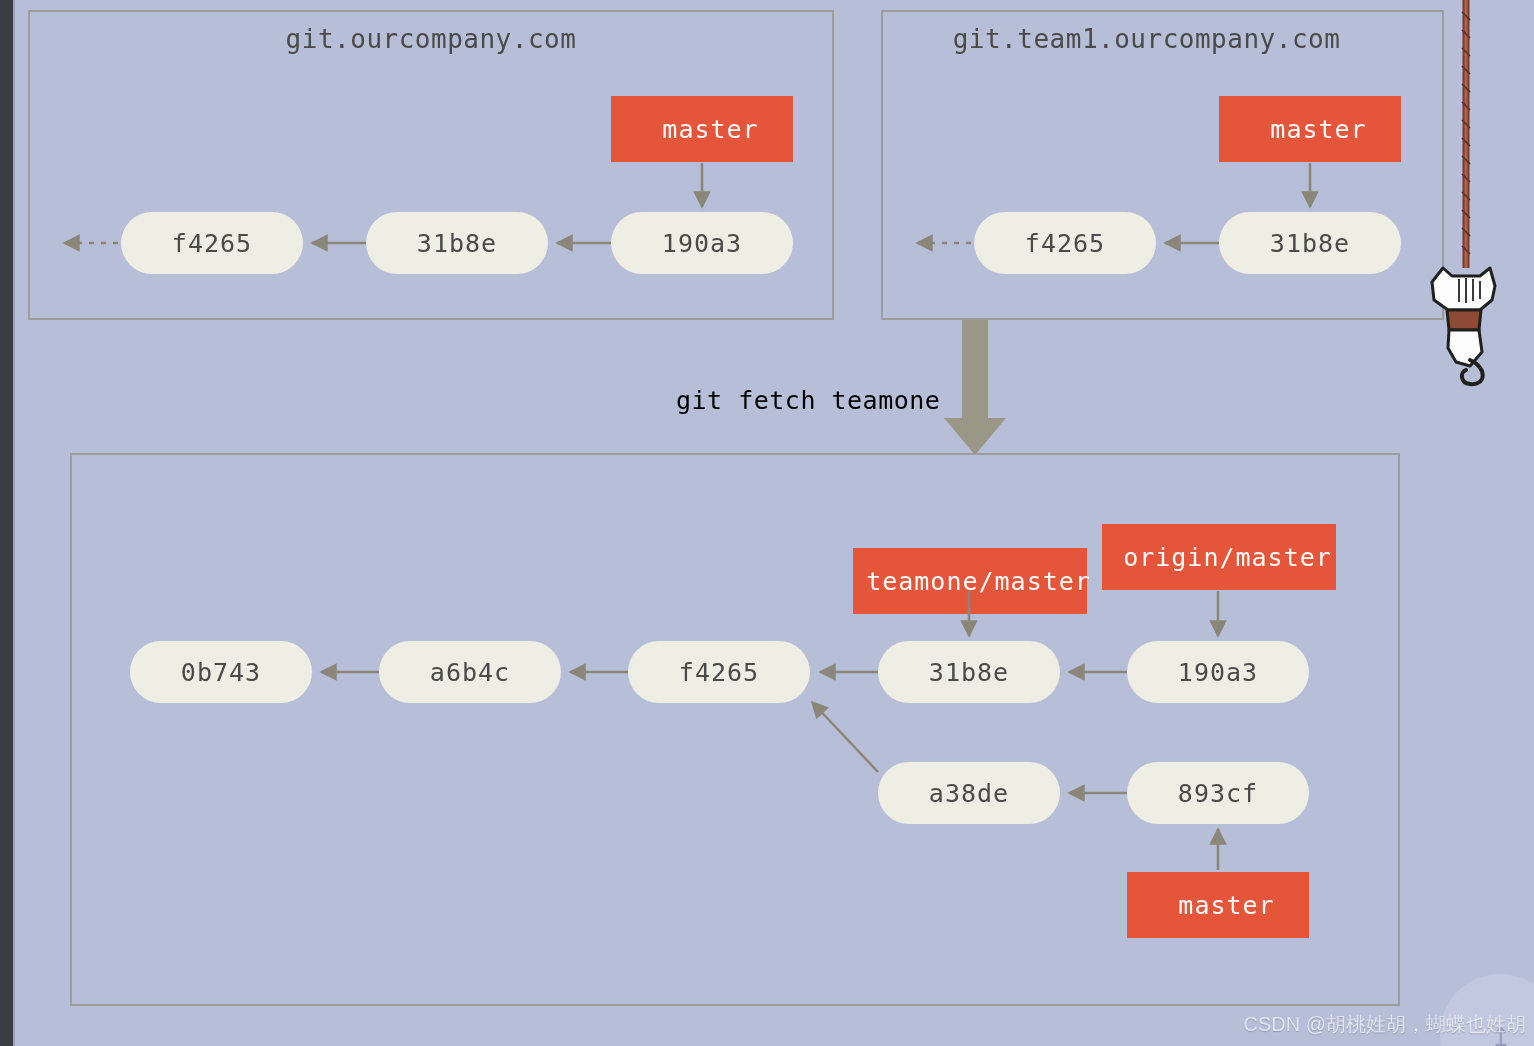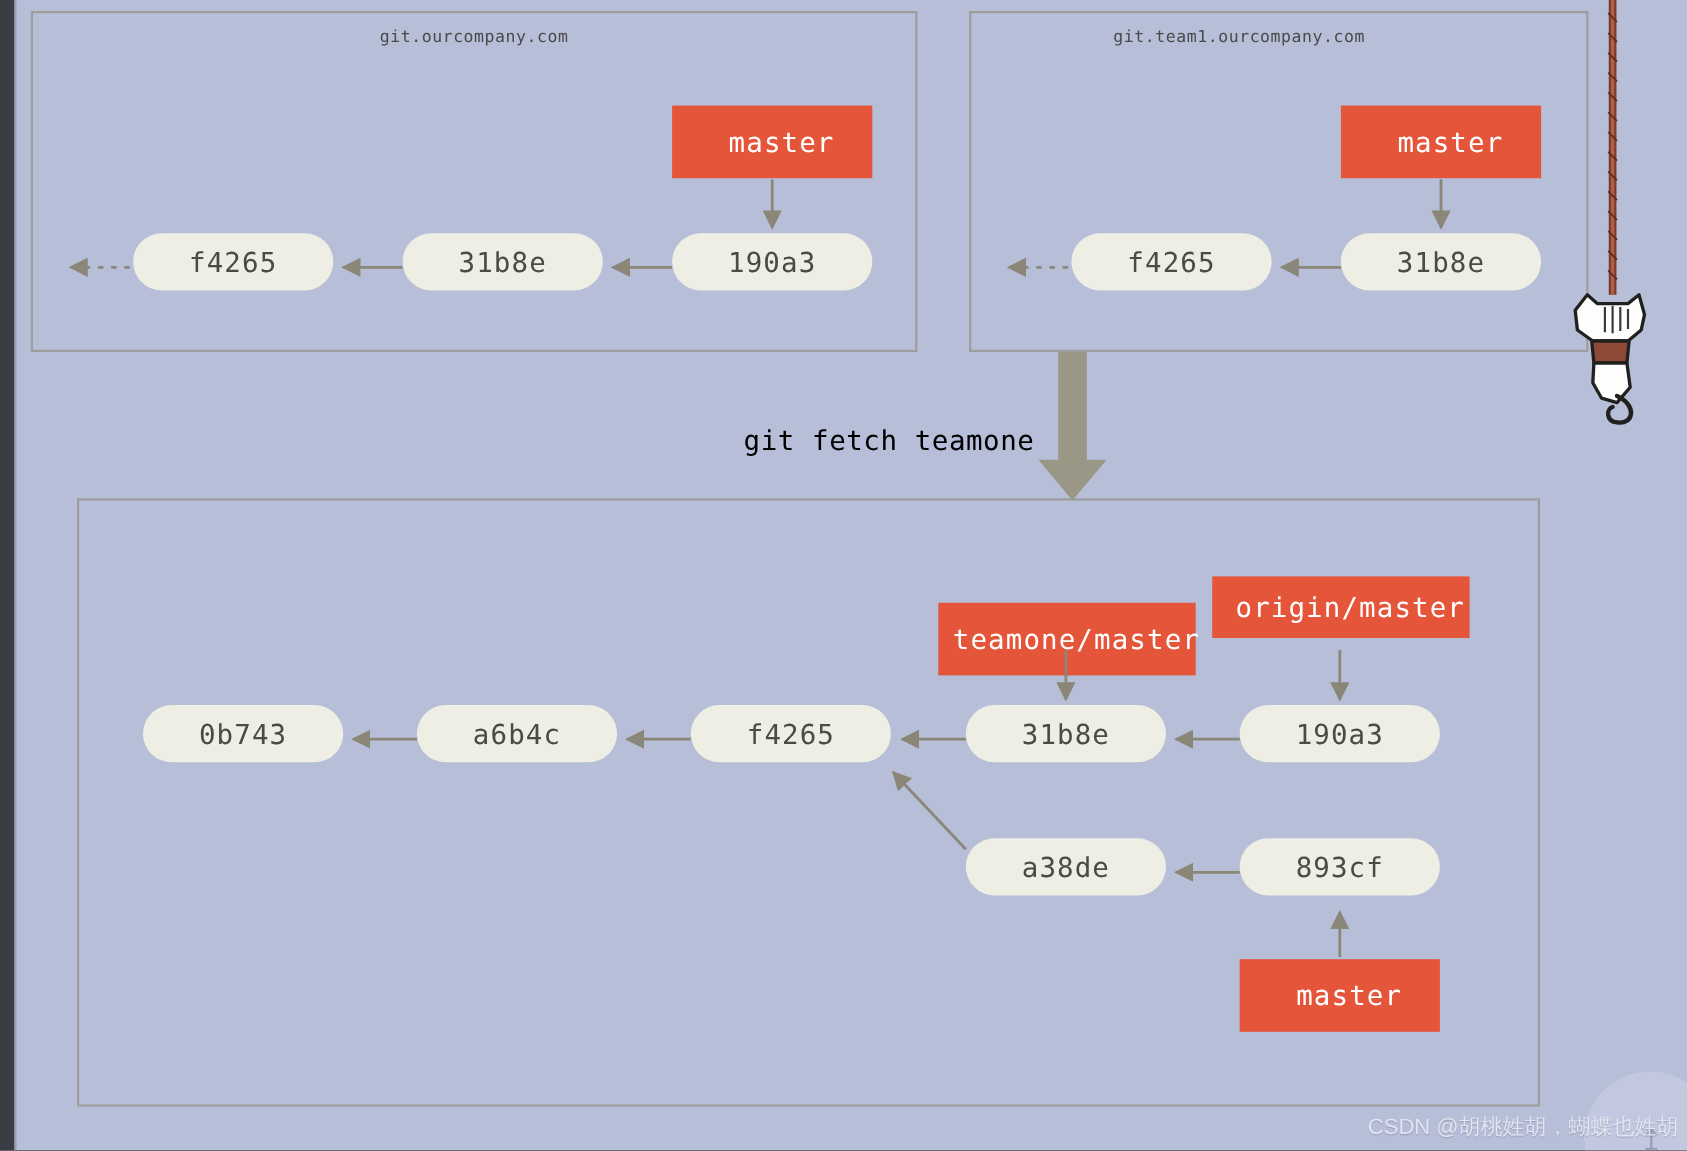--- a/index.html
+++ b/index.html
@@ -40,38 +40,38 @@
     position: absolute;
     box-sizing: border-box;
     border: 2px solid #9d9e9b;
     background: transparent;
   }
   .panel-title {
     position: absolute;
     width: 100%;
     text-align: center;
     color: #4a4a48;
-    font-size: 15px;
+    font-size: 26px;
     letter-spacing: .5px;
     white-space: nowrap;
   }
   .panel-caption {
     position: absolute;
     text-align: center;
     color: #3b3b39;
     font-size: 21px;
     font-weight: bold;
     white-space: nowrap;
   }
 
   
   .commit {
     position: absolute;
     box-sizing: border-box;
-    height: 52px;
+    height: 62px;
     border-radius: 31px;
     background: #eeeee4;
     color: #4a4a48;
     font-size: 25px;
     display: flex;
     align-items: center;
     justify-content: center;
     letter-spacing: 1px;
   }
 
@@ -148,42 +148,42 @@
   <div class="panel-title" style="left:28px; top:24px; width:806px;">git.ourcompany.com</div>
 
   <div class="commit" style="left:121px; top:212px; width:182px;">f4265</div>
   <div class="commit" style="left:366px; top:212px; width:182px;">31b8e</div>
   <div class="commit" style="left:611px; top:212px; width:182px;">190a3</div>
 
   <div class="branch" style="left:611px; top:96px; width:182px; height:66px;">master</div>
 
 
   <div class="panel" style="left:881px; top:10px; width:563px; height:310px;"></div>
-  <div class="panel-title" style="left:845px; top:24px; width:563px;">git.team1.ourcompany.com</div>
+  <div class="panel-title" style="left:865px; top:24px; width:563px;">git.team1.ourcompany.com</div>
 
   <div class="commit" style="left:974px; top:212px; width:182px;">f4265</div>
   <div class="commit" style="left:1219px; top:212px; width:182px;">31b8e</div>
 
   <div class="branch" style="left:1219px; top:96px; width:182px; height:66px;">master</div>
 
 
   <div class="cmd-label" style="left:676px; top:386px;">git fetch teamone</div>
 
   <div class="panel" style="left:70px; top:453px; width:1330px; height:553px;"></div>
 
   <div class="commit" style="left:130px; top:641px; width:182px;">0b743</div>
   <div class="commit" style="left:379px; top:641px; width:182px;">a6b4c</div>
   <div class="commit" style="left:628px; top:641px; width:182px;">f4265</div>
   <div class="commit" style="left:878px; top:641px; width:182px;">31b8e</div>
   <div class="commit" style="left:1127px; top:641px; width:182px;">190a3</div>
   <div class="commit" style="left:878px; top:762px; width:182px;">a38de</div>
   <div class="commit" style="left:1127px; top:762px; width:182px;">893cf</div>
 
   <div class="branch" style="left:853px; top:548px; width:234px; height:66px;">teamone/master</div>
-  <div class="branch" style="left:1102px; top:524px; width:234px; height:56px;">origin/master</div>
+  <div class="branch" style="left:1102px; top:524px; width:234px; height:66px;">origin/master</div>
   <div class="branch" style="left:1127px; top:872px; width:182px; height:66px;">master</div>
 
   <svg class="overlay" viewBox="0 0 1534 1046">
     <defs>
       <marker id="ah" viewBox="0 0 10 10" refX="9" refY="5" markerWidth="7" markerHeight="7" orient="auto-start-reverse">
         <path d="M 0 0 L 10 5 L 0 10 z" fill="#8a8778"></path>
       </marker>
     </defs>
 
     <g stroke="#8a8778" stroke-width="2.5" fill="none" marker-end="url(#ah)">

